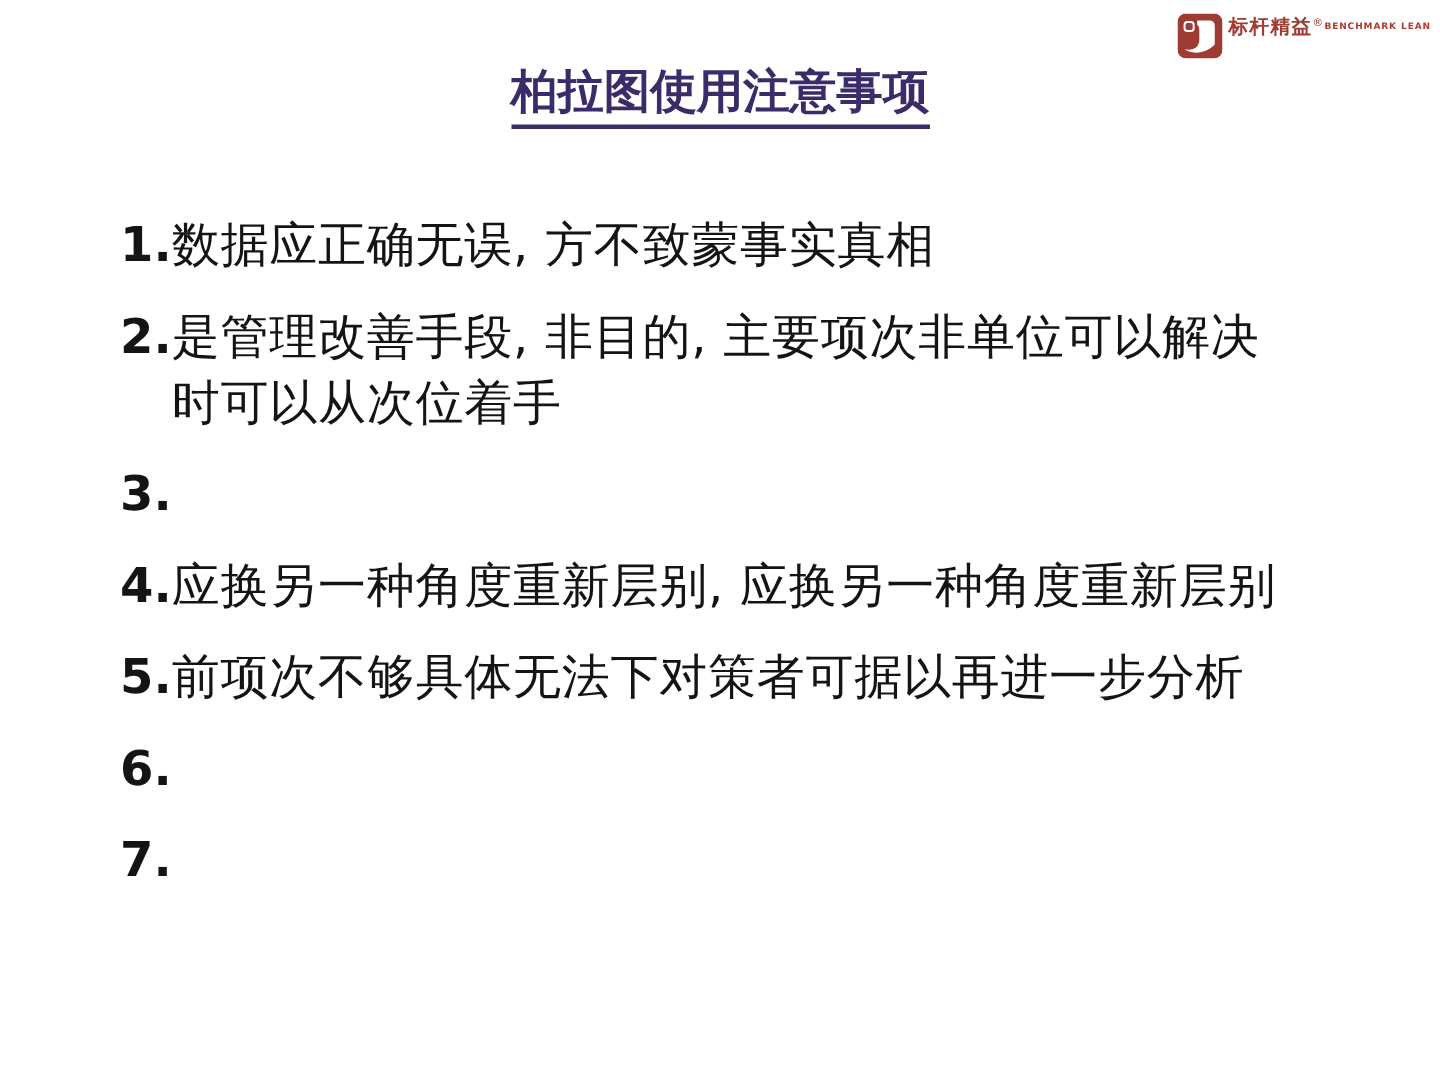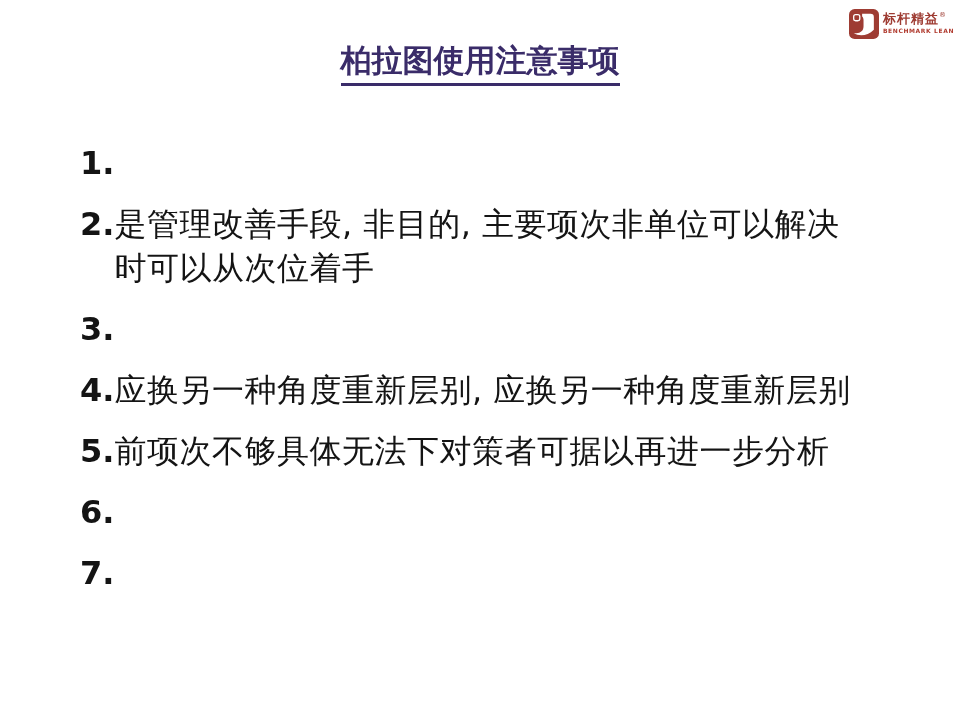--- a/index.html
+++ b/index.html
@@ -11,21 +11,21 @@
     font-family:"DejaVu Sans","Liberation Sans",sans-serif;
     color:#141414;
   }
 
   
   .logo {
     position:absolute; top:9px; right:6px;
     display:flex; align-items:flex-start; gap:4px;
   }
   .logo-icon svg { width:30px; height:30px; display:block; }
-  .logo-textcol { display:flex; flex-direction:column; padding-top:3px; }
+  .logo-textcol { display:flex; flex-direction:row; padding-top:3px; }
   .logo-cn {
     font-size:13px; font-weight:bold; line-height:1;
     letter-spacing:1px; white-space:nowrap;
   }
   .logo-reg { font-size:7px; vertical-align:top; font-weight:normal; }
   .logo-en {
     font-size:6px; font-weight:bold; letter-spacing:0.6px;
     margin-top:2px; white-space:nowrap;
   }
 
@@ -78,20 +78,21 @@
   </div>
 
   <h1 class="title" style="color:#3a2c69;">
     <span class="title-inner">柏拉图使用注意事项</span>
   </h1>
 
   <div class="notes">
 
     <div class="note-item">
       <span class="note-num">1.</span>
+      <span class="note-text">数据应正确无误, 方不致蒙事实真相</span>
     </div>
 
     <div class="note-item">
       <span class="note-num">2.</span>
       <span class="note-text">是管理改善手段, 非目的, 主要项次非单位可以解决时可以从次位着手</span>
     </div>
 
     <div class="note-item">
       <span class="note-num">3.</span>
     </div>

